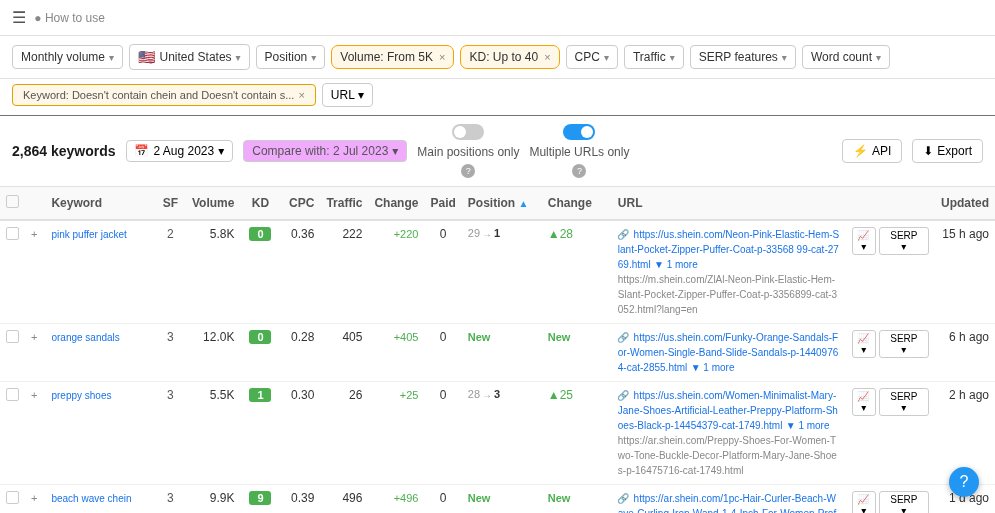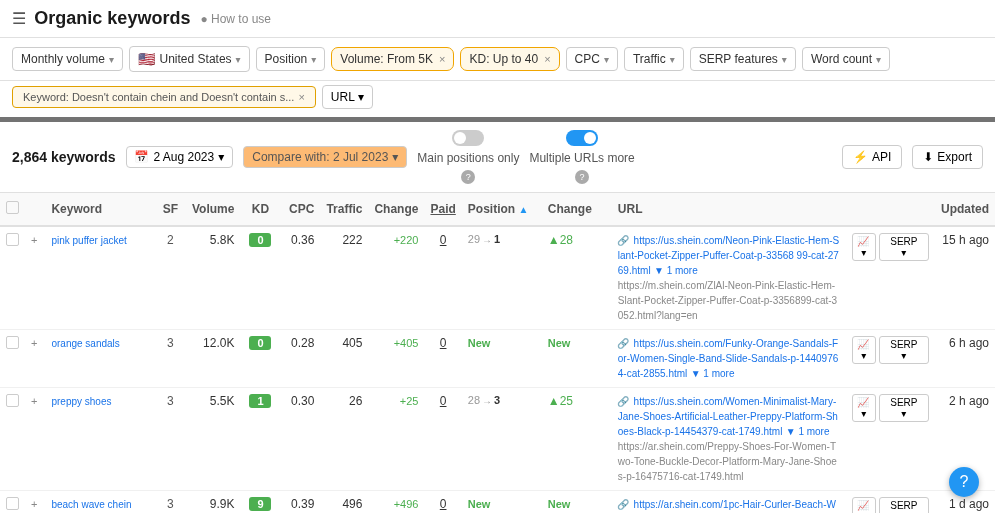--- a/index.html
+++ b/index.html
@@ -13,29 +13,29 @@
     .filters-row { display: flex; flex-wrap: wrap; align-items: center; gap: 6px; padding: 8px 12px; background: #fff; border-bottom: 1px solid #e0e0e0; }
     .filter-btn { display: flex; align-items: center; gap: 4px; padding: 4px 8px; border: 1px solid #ccc; border-radius: 4px; background: #fff; cursor: pointer; font-size: 12px; color: #333; white-space: nowrap; }
     .filter-btn .arrow { font-size: 10px; color: #888; }
     .filter-tag { display: flex; align-items: center; gap: 4px; padding: 4px 8px; border: 1px solid #f0a500; border-radius: 7px; background: #fff8e8; font-size: 12px; color: #333; white-space: nowrap; }
     .filter-tag .close { cursor: pointer; color: #888; font-size: 11px; margin-left: 2px; }
     .us-flag { font-size: 14px; }
 
     .kd-tag { background: #fff8e8; border-color: #f0a500; }
     .vol-tag { background: #fff8e8; border-color: #f0a500; }
 
-    .filter-row2 { display: flex; align-items: center; gap: 6px; padding: 4px 12px 8px 12px; background: #fff; border-bottom: 5px solid #737373; }
+    .filter-row2 { display: flex; align-items: center; gap: 6px; padding: 4px 12px 8px 12px; background: #fff; border-bottom: 1px solid #737373; }
     .keyword-filter-tag { display: flex; align-items: center; gap: 4px; padding: 4px 10px; border: 1px solid #e0a000; border-radius: 4px; background: #fff8e8; font-size: 11px; color: #555; }
     .keyword-filter-tag .close { cursor: pointer; color: #888; }
     .url-btn { display: flex; align-items: center; gap: 3px; padding: 4px 8px; border: 1px solid #ccc; border-radius: 4px; background: #fff; cursor: pointer; font-size: 12px; }
 
     .toolbar { display: flex; align-items: center; gap: 10px; padding: 8px 12px; background: #fff; border-bottom: 1px solid #e0e0e0; }
     .keyword-count { font-size: 14px; font-weight: bold; color: #1a1a1a; }
     .date-btn { display: flex; align-items: center; gap: 4px; padding: 3px 8px; border: 1px solid #ccc; border-radius: 4px; background: #fff; cursor: pointer; font-size: 12px; }
-    .compare-btn { display: flex; align-items: center; gap: 4px; padding: 3px 8px; border: 1px solid #ccc; border-radius: 4px; background: #fdba74; cursor: pointer; font-size: 12px; color: #555; }
+    .compare-btn { display: flex; align-items: center; gap: 4px; padding: 3px 8px; border: 1px solid #ccc; border-radius: 4px; background: #f0abfc; cursor: pointer; font-size: 12px; color: #555; }
     .toggle-group { display: flex; align-items: center; gap: 5px; font-size: 12px; color: #555; flex-direction: column; }
     .toggle { width: 32px; height: 16px; background: #ccc; border-radius: 8px; position: relative; cursor: pointer; }
     .toggle.on { background: #2196F3; }
     .toggle::after { content: ''; position: absolute; width: 12px; height: 12px; background: #fff; border-radius: 50%; top: 2px; left: 2px; transition: left 0.2s; }
     .toggle.on::after { left: 18px; }
     .spacer { flex: 1; }
     .api-btn { display: flex; align-items: center; gap: 4px; padding: 4px 10px; border: 1px solid #ccc; border-radius: 4px; background: #fff; cursor: pointer; font-size: 12px; }
     .export-btn { display: flex; align-items: center; gap: 4px; padding: 4px 10px; border: 1px solid #ccc; border-radius: 4px; background: #fff; cursor: pointer; font-size: 12px; }
 
     .table-container { background: #fff; overflow-x: auto; }
@@ -48,21 +48,21 @@
 
     .check-col { width: 20px; }
     .kw-col { min-width: 110px; }
     .keyword-link { color: #1a73e8; text-decoration: none; font-size: 10px; }
     .sf-col { width: 30px; text-align: center; }
     .vol-col { width: 55px; text-align: right; }
     .kd-col { width: 40px; text-align: center; }
     .cpc-col { width: 40px; text-align: right; }
     .traffic-col { width: 45px; text-align: right; }
     .change-col { width: 45px; text-align: right; }
-    .paid-col { width: 35px; text-align: center; text-decoration: underline; }
+    .paid-col { width: 35px; text-align: center; }
     .pos-col { width: 80px; }
     .pos-change-col { width: 70px; }
     .url-col { min-width: 220px; max-width: 280px; }
     .updated-col { width: 60px; text-align: right; }
 
     .kd-badge { display: inline-block; padding: 1px 5px; border-radius: 3px; font-size: 11px; font-weight: bold; color: #fff; min-width: 22px; text-align: center; }
     .kd-green { background: #4CAF50; }
 
     .change-pos { color: #4CAF50; font-size: 11px; }
 
@@ -85,21 +85,20 @@
     .plus-icon { color: #888; font-size: 11px; margin-right: 2px; }
     .checkbox { width: 13px; height: 13px; border: 1px solid #ccc; border-radius: 2px; display: inline-block; cursor: pointer; }
     .sf-num { color: #555; font-size: 12px; }
     .vol-num { font-size: 12px; }
   </style>
 </head>
 <body>
 
 <div class="top-bar">
   <span class="hamburger">☰</span>
-  <span class="page-title">Organic keywords</span>
   <span class="help-link">
     <span style="color:#888;">● </span>
     <span>How to use</span>
   </span>
 </div>
 
 <div class="filters-row">
   <button class="filter-btn">
     <span>Monthly volume</span>
     <span class="arrow">▾</span>
@@ -161,21 +160,21 @@
     <span>Compare with: 2 Jul 2023</span>
     <span class="arrow">▾</span>
   </button>
   <div class="toggle-group">
     <div class="toggle"></div>
     <span>Main positions only</span>
     <span class="help-circle">?</span>
   </div>
   <div class="toggle-group">
     <div class="toggle on"></div>
-    <span>Multiple URLs more</span>
+    <span>Multiple URLs only</span>
     <span class="help-circle">?</span>
   </div>
   <div class="spacer"></div>
   <button class="api-btn">
     <span>⚡</span>
     <span>API</span>
   </button>
   <button class="export-btn">
     <span>⬇</span>
     <span>Export</span>

